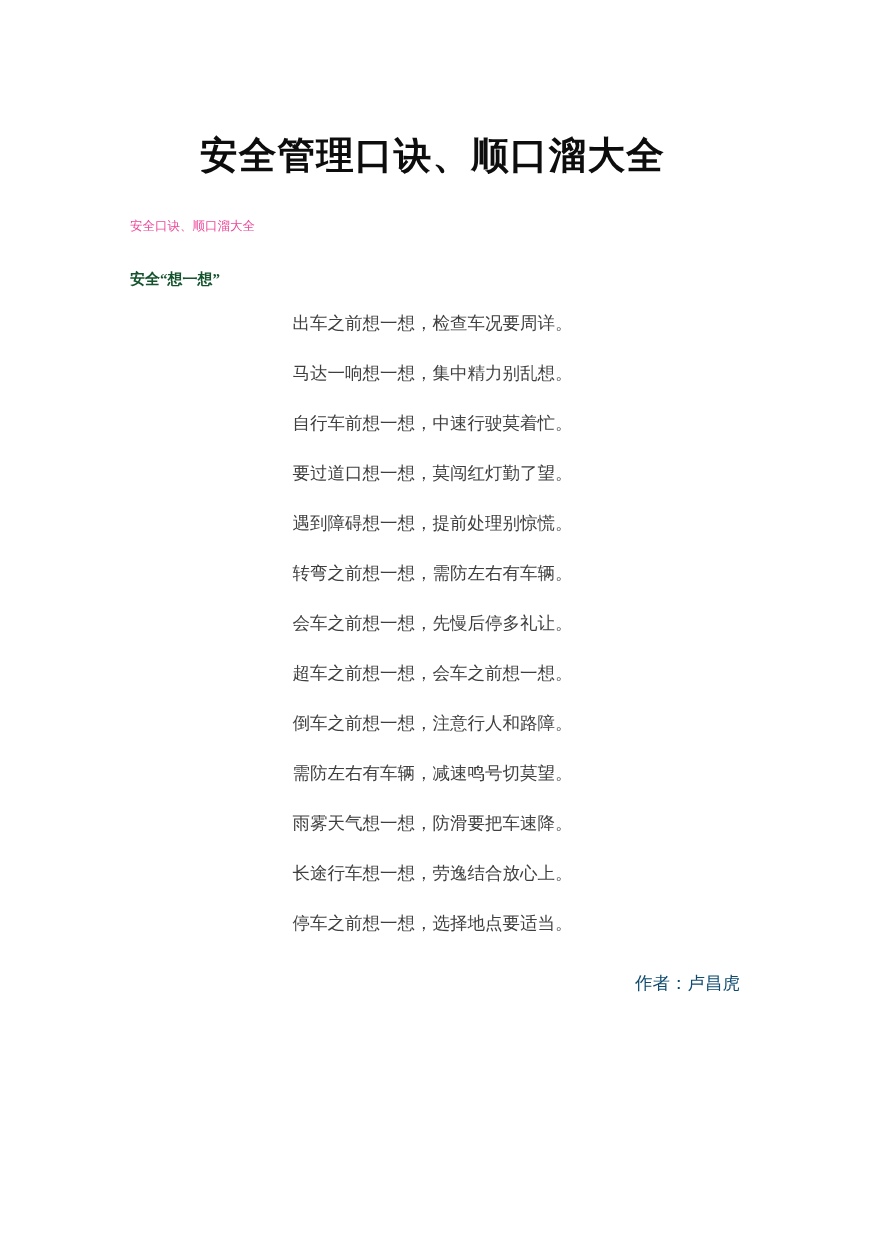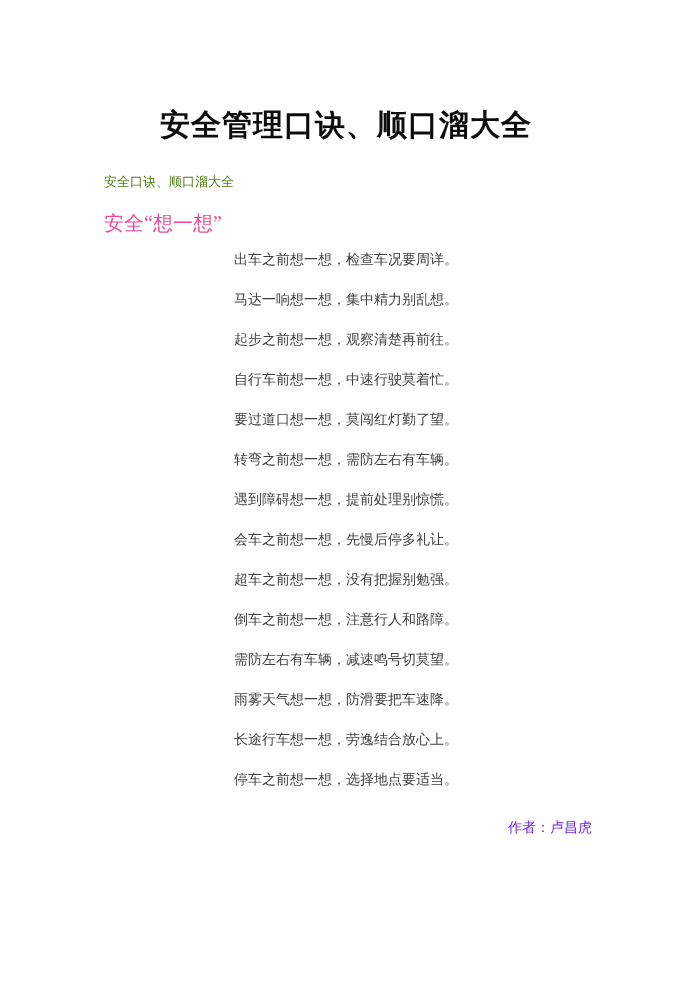--- a/index.html
+++ b/index.html
@@ -24,71 +24,70 @@
     font-family: "Liberation Sans", "DejaVu Sans", sans-serif;
     font-size: 30px;
     line-height: 38px;
     font-weight: 700;
     color: #0d0d0d;
     letter-spacing: 1px;
     white-space: nowrap;
   }
   .doc-subtitle {
     margin: 30px 0 0 4px;
-    font-size: 13px;
+    font-size: 10px;
     line-height: 16px;
     font-weight: 400;
-    color: #4d7c0f;
+    color: #ec4899;
   }
   .section-heading {
     margin: 24px 0 0 4px;
-    font-size: 20px;
+    font-size: 12px;
     line-height: 18px;
-    font-weight: 400;
-    color: #ec4899;
+    font-weight: 700;
+    color: #14532d;
   }
   .poem {
     margin-top: 8px;
   }
   .poem-line {
     margin: 0;
     font-size: 14px;
     line-height: 40px;
     text-align: center;
     color: #3f3f3f;
     white-space: nowrap;
   }
   .author {
     margin: 18px 0 0 0;
     font-size: 14px;
     line-height: 20px;
     text-align: right;
-    color: #6d28d9;
+    color: #0c4a6e;
   }
 </style>
 </head>
 <body>
 
 <div class="page">
   <h1 class="doc-title">安全管理口诀、顺口溜大全</h1>
 
   <p class="doc-subtitle">安全口诀、顺口溜大全</p>
 
   <h2 class="section-heading">安全“想一想”</h2>
 
   <div class="poem">
       <p class="poem-line">出车之前想一想，检查车况要周详。</p>
       <p class="poem-line">马达一响想一想，集中精力别乱想。</p>
-      <p class="poem-line">起步之前想一想，观察清楚再前往。</p>
       <p class="poem-line">自行车前想一想，中速行驶莫着忙。</p>
       <p class="poem-line">要过道口想一想，莫闯红灯勤了望。</p>
+      <p class="poem-line">遇到障碍想一想，提前处理别惊慌。</p>
       <p class="poem-line">转弯之前想一想，需防左右有车辆。</p>
-      <p class="poem-line">遇到障碍想一想，提前处理别惊慌。</p>
       <p class="poem-line">会车之前想一想，先慢后停多礼让。</p>
-      <p class="poem-line">超车之前想一想，没有把握别勉强。</p>
+      <p class="poem-line">超车之前想一想，会车之前想一想。</p>
       <p class="poem-line">倒车之前想一想，注意行人和路障。</p>
       <p class="poem-line">需防左右有车辆，减速鸣号切莫望。</p>
       <p class="poem-line">雨雾天气想一想，防滑要把车速降。</p>
       <p class="poem-line">长途行车想一想，劳逸结合放心上。</p>
       <p class="poem-line">停车之前想一想，选择地点要适当。</p>
     </div>
 
   <p class="author">作者：卢昌虎</p>
 </div>
 

